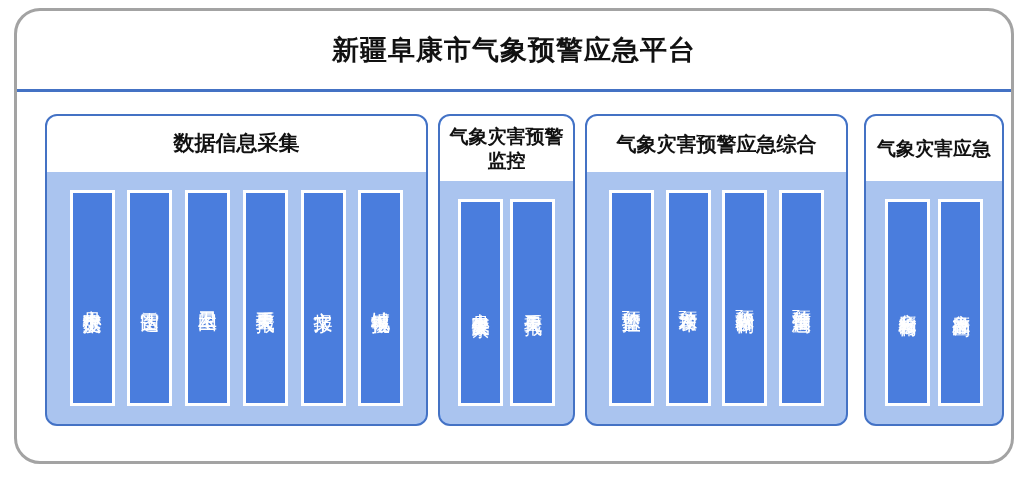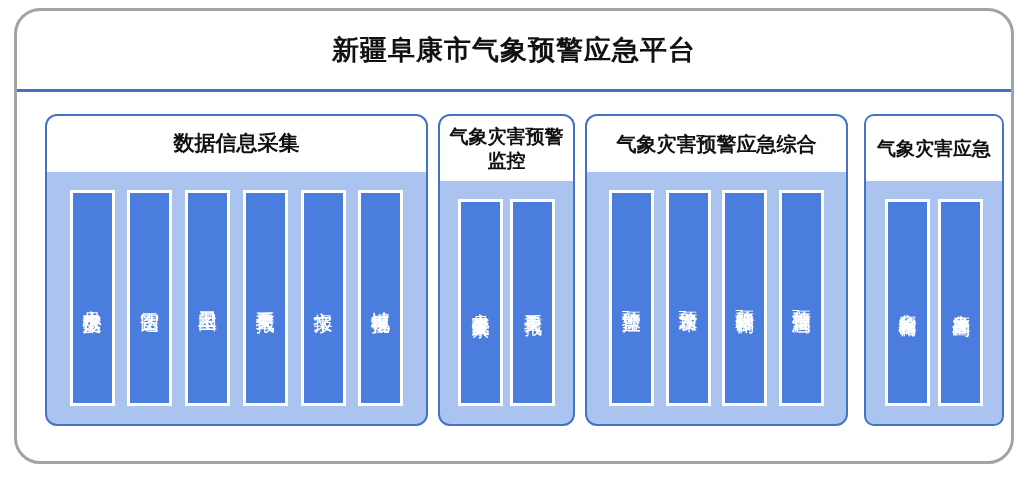--- a/index.html
+++ b/index.html
@@ -118,21 +118,21 @@
   #group-1 { left: 421px; width: 137px; height: 312px; }
   #group-1 .group-header { height: 65px; font-size: 19px; }
   #group-1 .item-box { width: 45px; font-size: 18px; }
 
   
   #group-2 { left: 568px; width: 263px; height: 312px; }
   #group-2 .group-header { height: 56px; font-size: 20px; }
   #group-2 .item-box { width: 45px; font-size: 19px; }
 
   
-  #group-3 { left: 847px; width: 140px; height: 312px; border-radius: 10px; }
+  #group-3 { left: 847px; width: 140px; height: 312px; }
   #group-3 .group-header { height: 65px; font-size: 19px; }
   #group-3 .item-box { width: 45px; font-size: 18px; }
 </style>
 </head>
 <body>
 
 <div id="platform-frame">
 
   <div id="platform-title-bar">
     <div id="platform-title">新疆阜康市气象预警应急平台</div>

